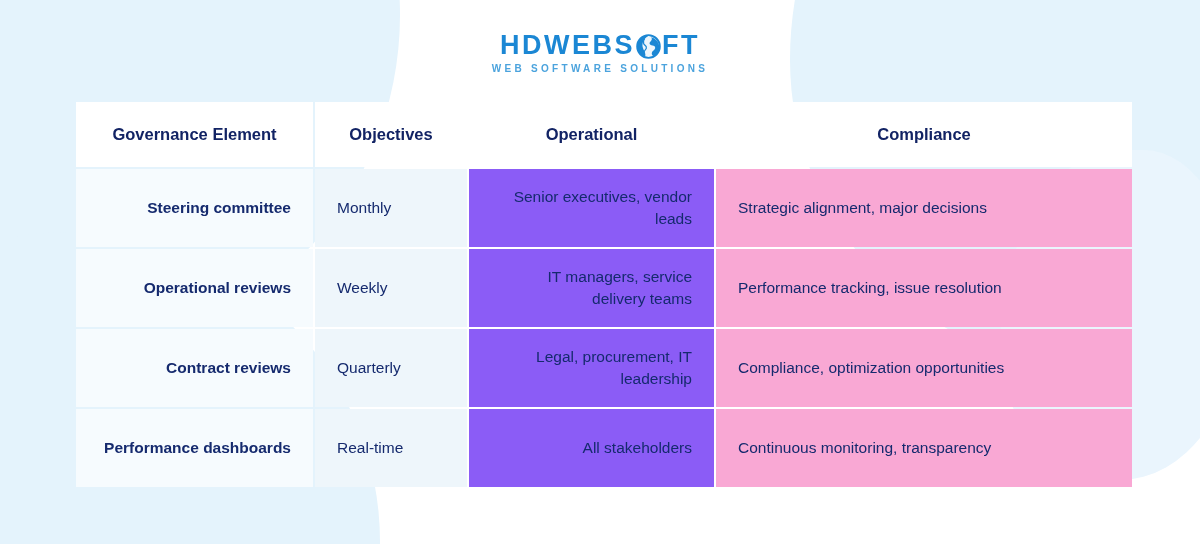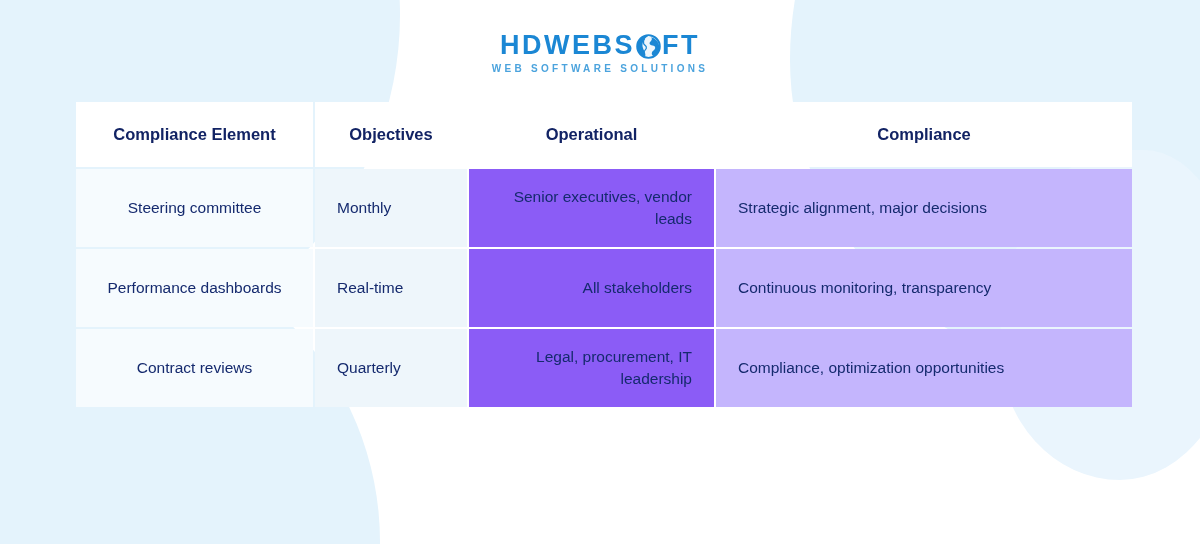--- a/index.html
+++ b/index.html
@@ -129,24 +129,24 @@
     vertical-align: middle;
     height: 78px;
     padding: 10px 22px;
   }
   
   td.c0, th.c0 { width: 237px; }
   td.c1, th.c1 { width: 152px; }
   td.c2, th.c2 { width: 245px; }
   td.c3, th.c3 { width: 416px; }
 
-  tbody td.c0 { background: #f6fbfe; font-weight: normal; text-align: center; padding-left: 22px; margin-top: 28px; }
+  tbody td.c0 { background: #f6fbfe; font-weight: bold; text-align: right; padding-left: 22px; margin-top: 28px; }
   tbody td.c1 { background: #eef6fb; padding: 10px 8px; }
   tbody td.c2 { background: #8b5cf6; text-align: right; }
-  tbody td.c3 { background: #c4b5fd; text-align: left; }
+  tbody td.c3 { background: #f9a8d4; text-align: left; }
 </style>
 </head>
 <body>
 
 <div class="bg-layer">
   <div class="blob-topleft"></div>
   <div class="blob-bottomleft"></div>
   <div class="blob-topright"></div>
   <div class="blob-right-tail"></div>
 </div>
@@ -171,40 +171,46 @@
     </span>
     <span class="seg">FT</span>
   </div>
   <div class="logo-tagline">WEB SOFTWARE SOLUTIONS</div>
 </div>
 
 <div class="table-wrap">
   <table class="gov-table">
     <thead>
       <tr>
-        <th class="c0">Compliance Element</th>
+        <th class="c0">Governance Element</th>
         <th class="c1">Objectives</th>
         <th class="c2">Operational</th>
         <th class="c3">Compliance</th>
       </tr>
     </thead>
     <tbody>
       <tr>
         <td class="c0">Steering committee</td>
         <td class="c1">Monthly</td>
         <td class="c2">Senior executives, vendor leads</td>
         <td class="c3">Strategic alignment, major decisions</td>
       </tr>
       <tr>
+        <td class="c0">Operational reviews</td>
+        <td class="c1">Weekly</td>
+        <td class="c2">IT managers, service delivery teams</td>
+        <td class="c3">Performance tracking, issue resolution</td>
+      </tr>
+      <tr>
+        <td class="c0">Contract reviews</td>
+        <td class="c1">Quarterly</td>
+        <td class="c2">Legal, procurement, IT leadership</td>
+        <td class="c3">Compliance, optimization opportunities</td>
+      </tr>
+      <tr>
         <td class="c0">Performance dashboards</td>
         <td class="c1">Real-time</td>
         <td class="c2">All stakeholders</td>
         <td class="c3">Continuous monitoring, transparency</td>
       </tr>
-      <tr>
-        <td class="c0">Contract reviews</td>
-        <td class="c1">Quarterly</td>
-        <td class="c2">Legal, procurement, IT leadership</td>
-        <td class="c3">Compliance, optimization opportunities</td>
-      </tr>
     </tbody>
   </table>
 </div>
 
 </body></html>

